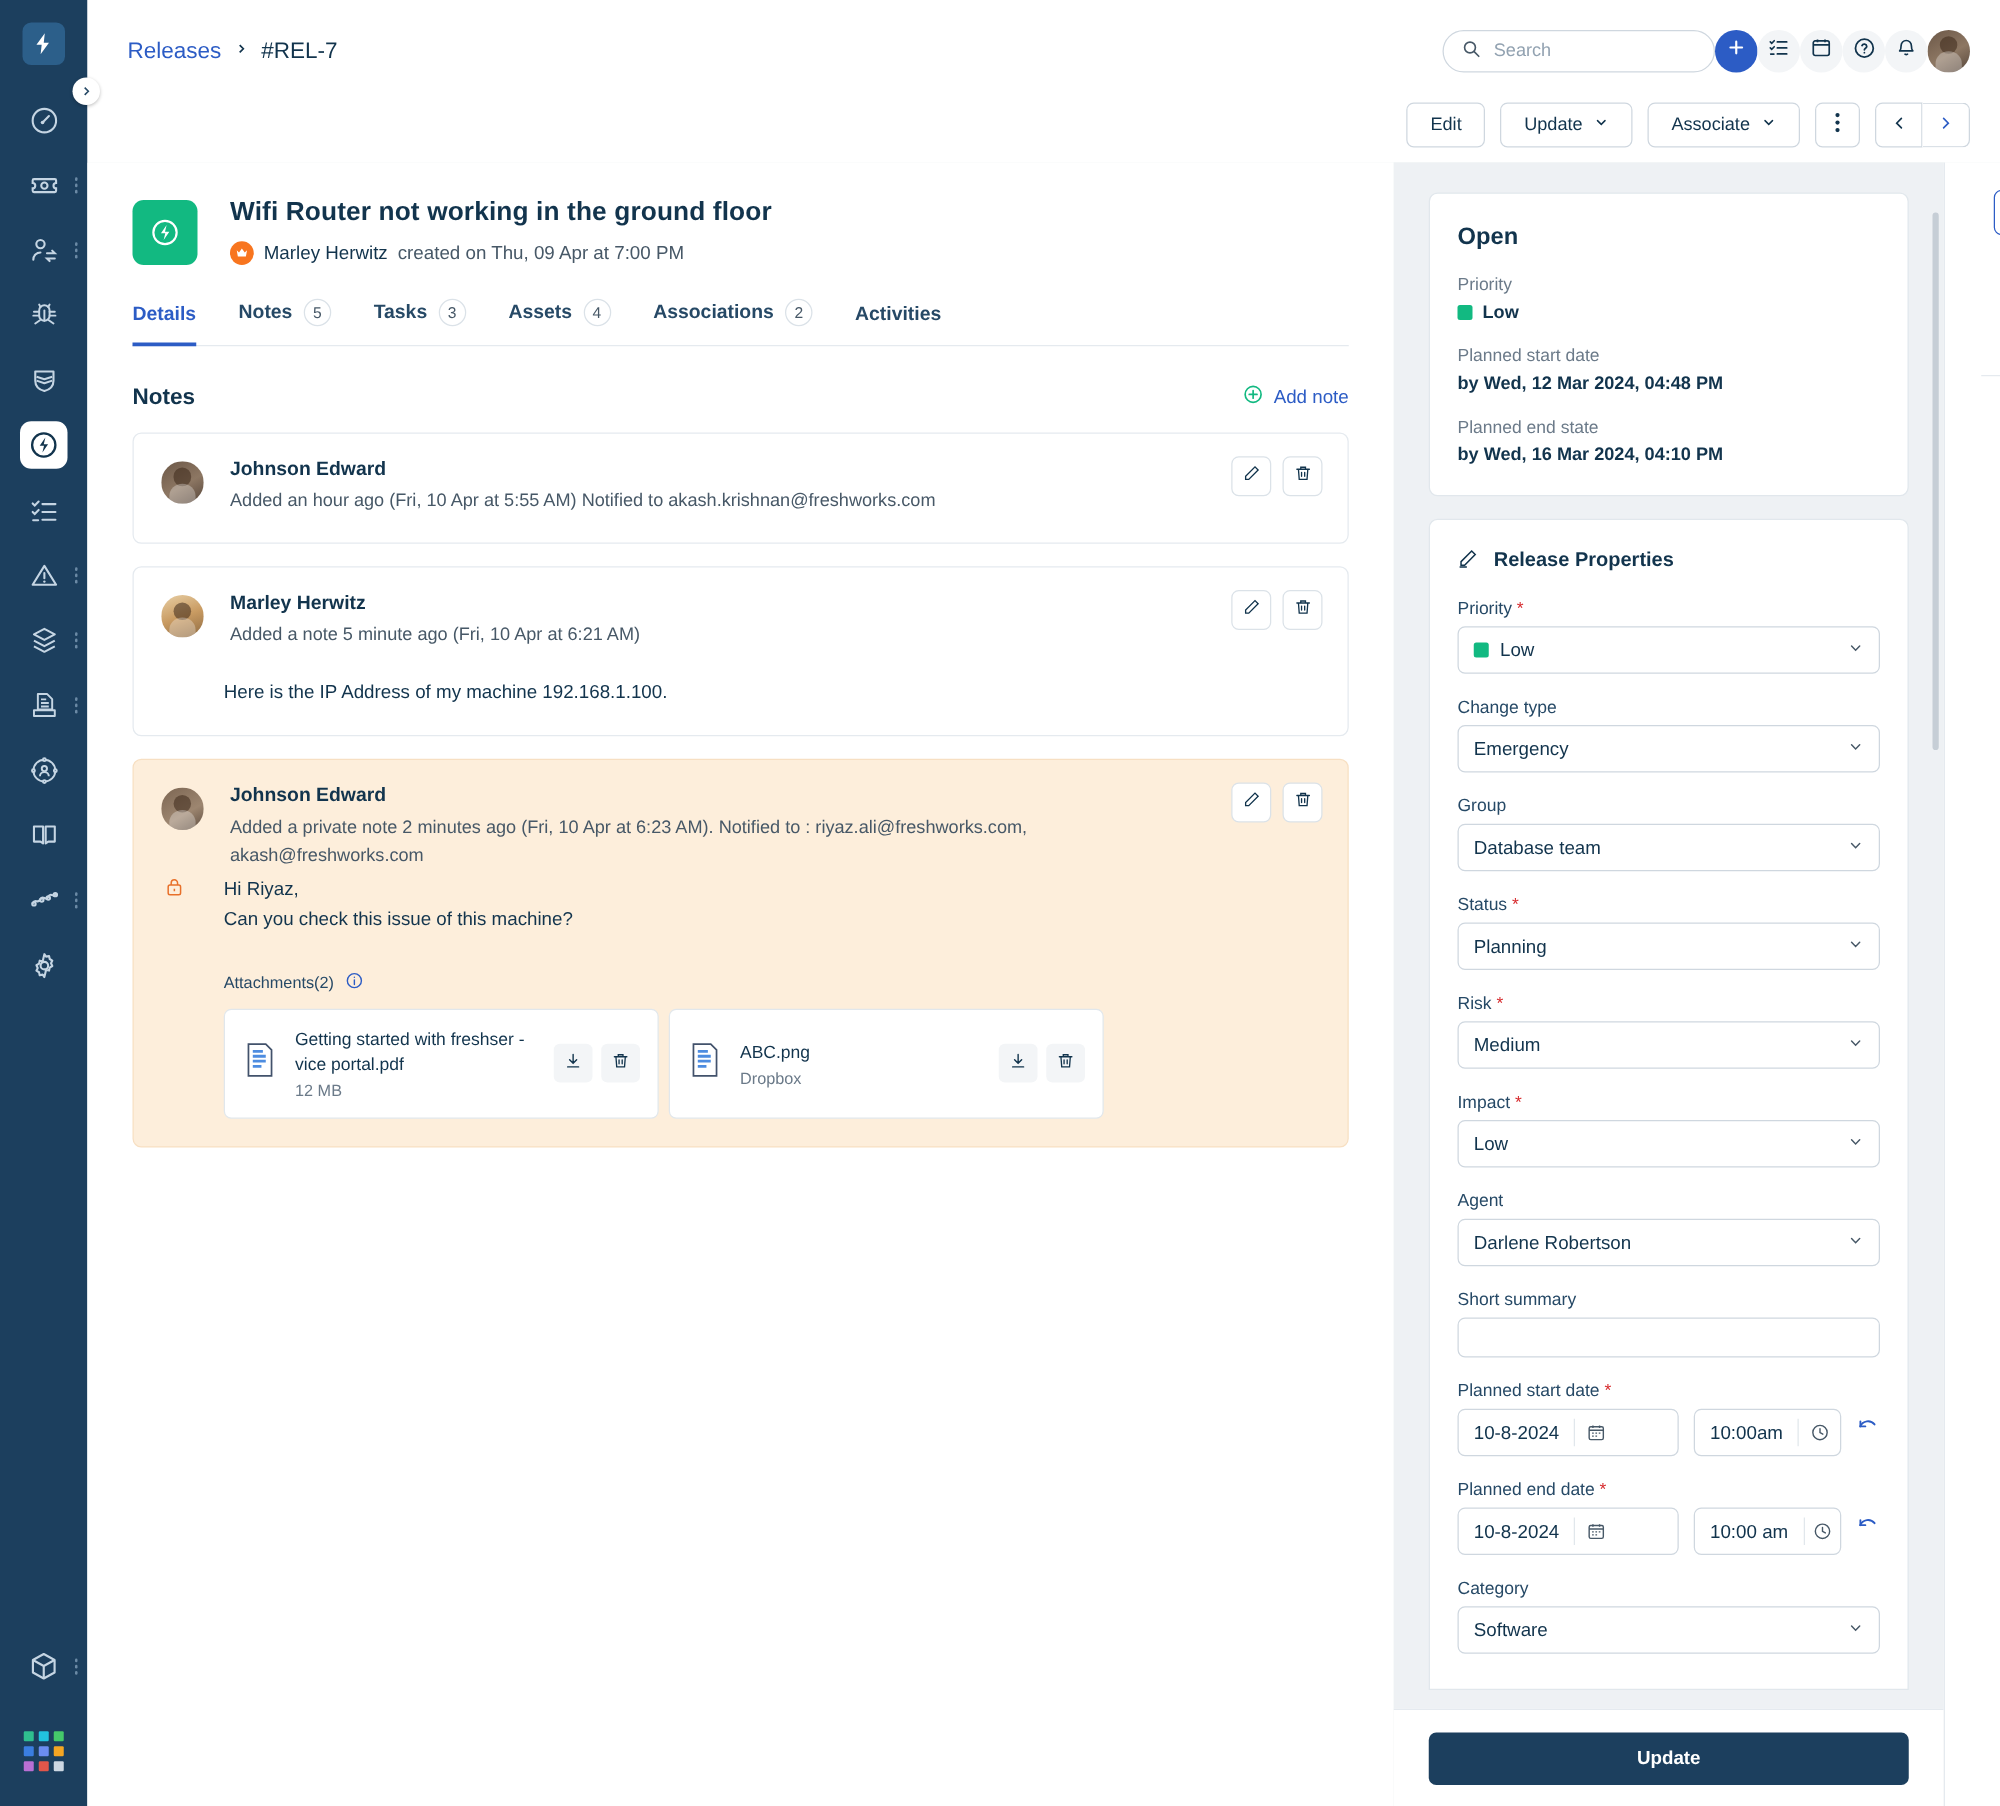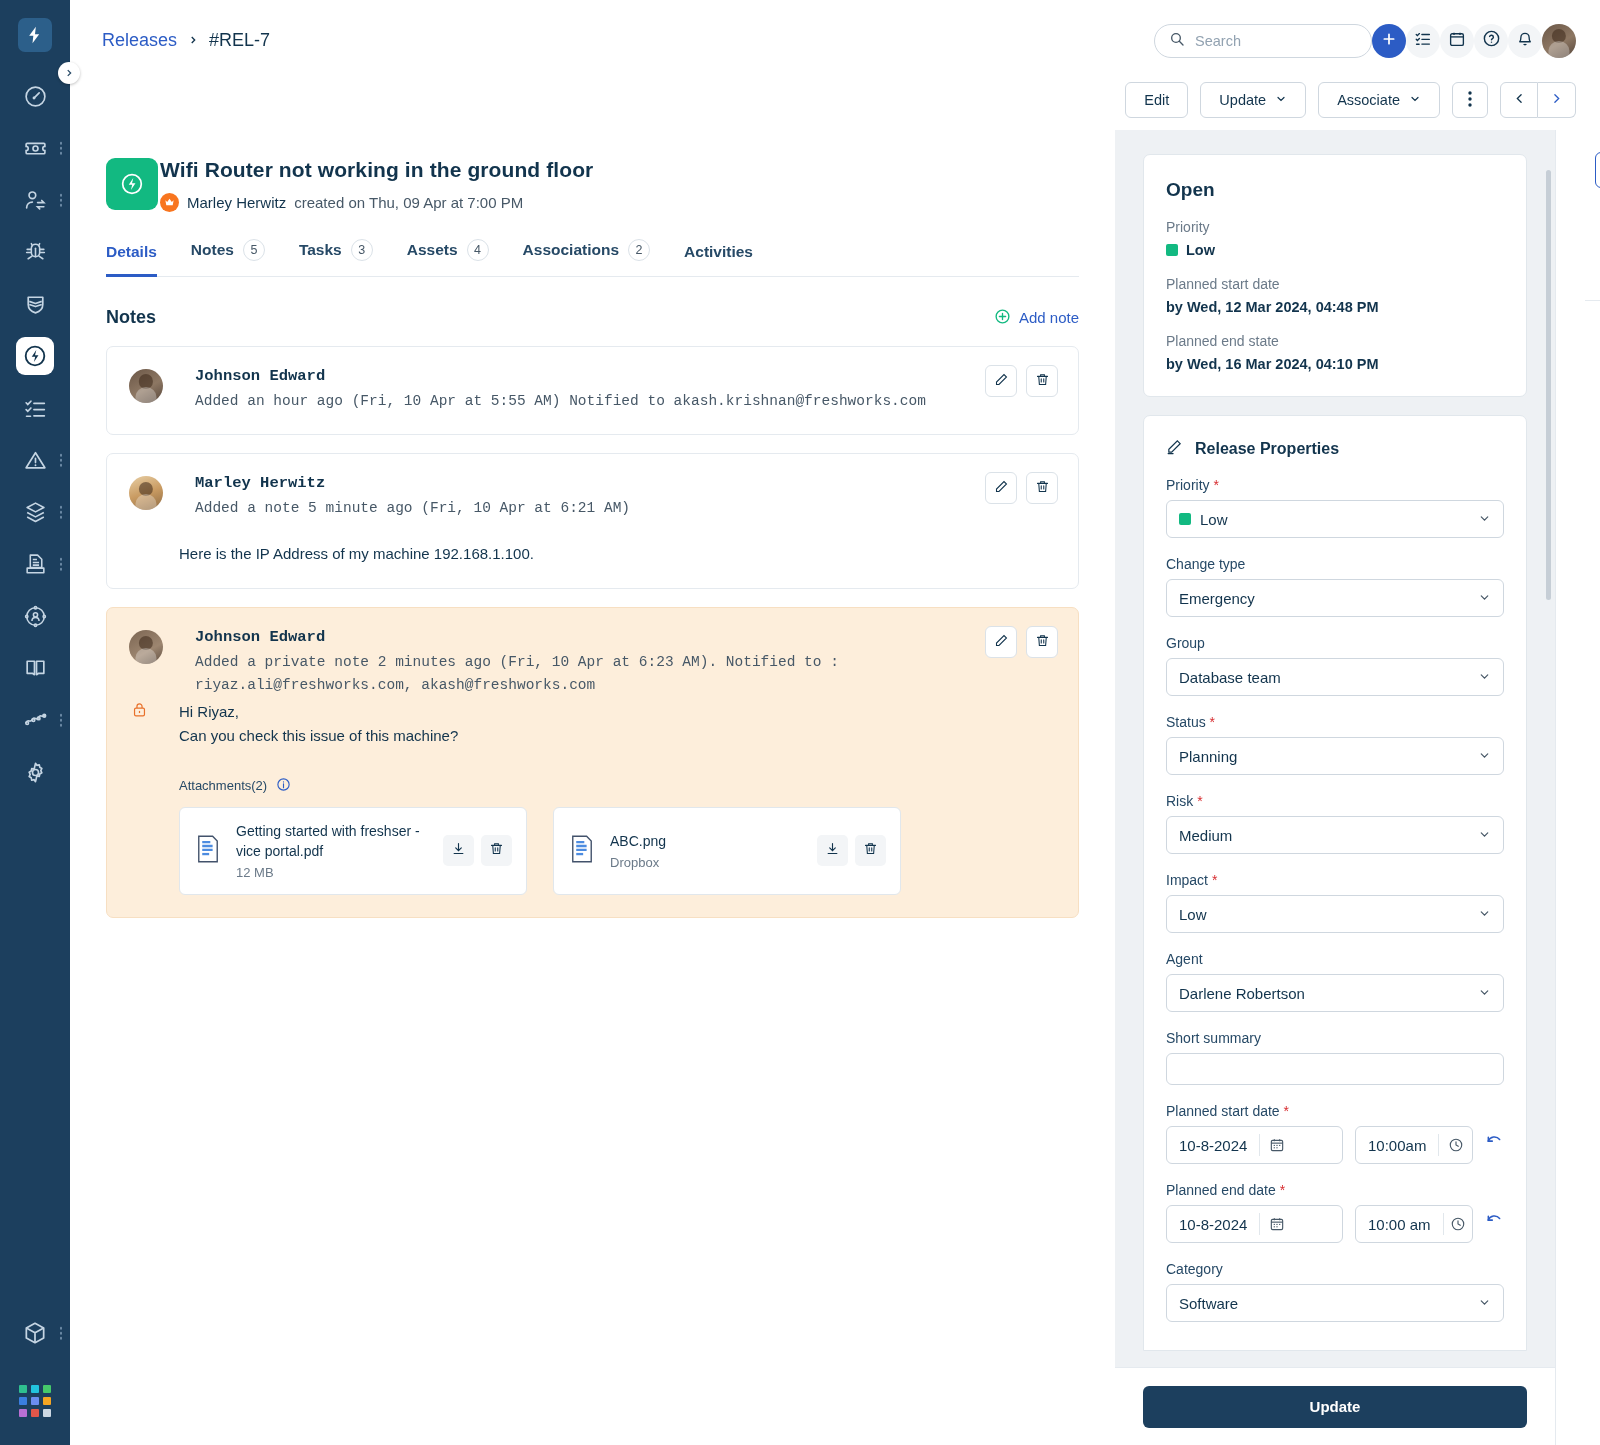--- a/index.html
+++ b/index.html
@@ -83,21 +83,21 @@
   .nav-pair .btn:first-child { border-radius: 6px 0 0 6px; }
   .nav-pair .btn:last-child { border-radius: 0 6px 6px 0; border-left: none; }
   
   .canvas {
     position: absolute; left: 70px; top: 130px; width: 1530px; height: 1315px;
     background: #eef1f4;
   }
   .leftcol {
     position: absolute; left: 0; top: 0; width: 1045px; height: 1315px; background: #fff;
   }
-  .ticket-head { padding: 28px 36px 0 36px; display: flex; gap: 2px; }
+  .ticket-head { padding: 28px 36px 0 36px; display: flex; gap: 26px; align-items: flex-end; }
   .tkt-icon {
     width: 52px; height: 52px; border-radius: 9px; background: #12b981;
     display: flex; align-items: center; justify-content: center; flex: none;
   }
   .tkt-title { font-size: 21px; font-weight: bold; color: #12344d; letter-spacing: .1px;}
   .tkt-meta { margin-top: 11px; display: flex; align-items: center; gap: 8px; font-size: 15px;}
   .crown {
     width: 19px; height: 19px; border-radius: 50%; background: #f8751f;
     display: flex; align-items: center; justify-content: center; flex: none;
   }
@@ -124,39 +124,39 @@
   .notes-title { font-size: 18px; font-weight: bold; color: #12344d; }
   .add-note {
     margin-left: auto; display: flex; align-items: center; gap: 8px;
     font-size: 15px; color: #2c5cc5; cursor: pointer;
   }
   .note-card {
     margin: 18px 36px 0 36px; border: 1px solid #e5eaef; border-radius: 7px;
     background: #fff; padding: 20px 22px 22px 22px; position: relative;
   }
   .note-card.private { background: #fdeedb; border-color: #f7dfc2; }
-  .note-top { display: flex; gap: 32px; font-family: Liberation Mono, monospace; }
+  .note-top { display: flex; gap: 21px; }
   .note-avatar { width: 34px; height: 34px; border-radius: 50%; overflow: hidden; flex: none; margin-top: 2px;}
   .note-author { font-size: 15.5px; color: #12344d; font-weight: 600; }
   .note-sub { margin-top: 5px; font-size: 14.5px; color: #475867; line-height: 1.55; max-width: 780px;}
   .note-actions { position: absolute; right: 20px; top: 18px; display: flex; gap: 9px; }
   .sq-btn {
     width: 32px; height: 32px; border: 1px solid #dbe2e8; border-radius: 6px; background: #fff;
     display: flex; align-items: center; justify-content: center; cursor: pointer;
   }
   .note-body {
     margin-left: 50px; margin-top: 22px; font-size: 15px; color: #12344d; line-height: 1.62;
   }
   .note-card.private .note-body { margin-top: 4px; }
   .lock-ico { position: absolute; left: 24px; top: 92px; }
   .attach-head {
     margin-left: 50px; margin-top: 28px; display: flex; align-items: center; gap: 9px;
     font-size: 13px; color: #264966;
   }
-  .attach-row { margin-left: 50px; margin-top: 12px; display: flex; gap: 26px; }
+  .attach-row { margin-left: 50px; margin-top: 12px; display: flex; gap: 8px; }
   .attach-card {
     border: 1px solid #e1e7ec; border-radius: 6px; background: #fff;
     display: flex; align-items: center; padding: 14px 14px; gap: 14px; width: 348px;
   }
   .file-ico { flex: none; }
   .attach-meta { flex: 1; min-width: 0; }
   .attach-name { font-size: 14px; color: #12344d; line-height: 1.42; }
   .attach-sz { font-size: 13px; color: #6b7a89; margin-top: 3px; }
   .attach-btns { display: flex; gap: 7px; flex: none; }
   .mini-btn {

